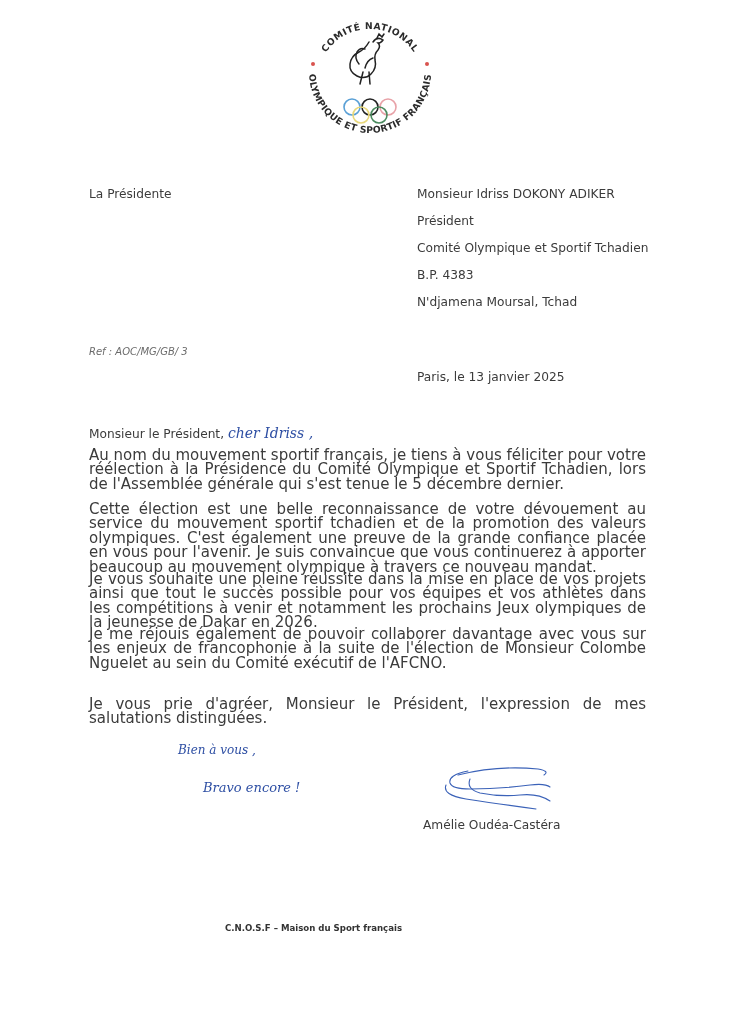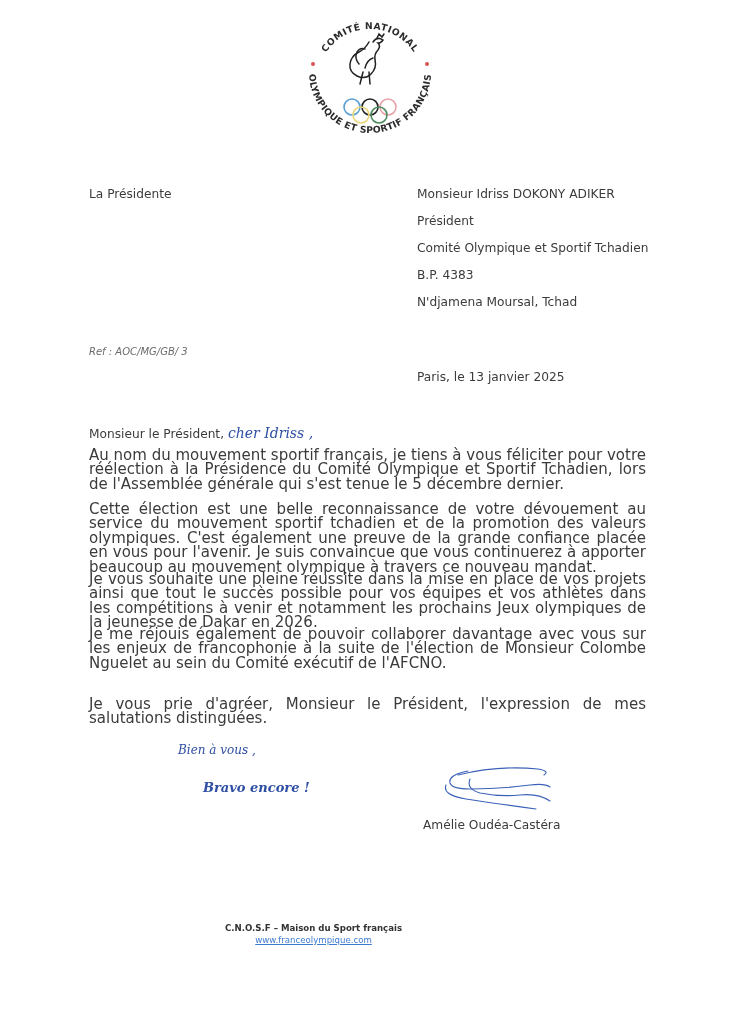--- a/index.html
+++ b/index.html
@@ -68,30 +68,29 @@
   <span class="hand" style="font-size:14px;">cher Idriss ,</span>
 </div>
 
 <div class="abs para" style="top:448px;">Au nom du mouvement sportif français, je tiens à vous féliciter pour votre réélection à la Présidence du Comité Olympique et Sportif Tchadien, lors de l'Assemblée générale qui s'est tenue le 5 décembre dernier.</div>
 <div class="abs para" style="top:502px;">Cette élection est une belle reconnaissance de votre dévouement au service du mouvement sportif tchadien et de la promotion des valeurs olympiques. C'est également une preuve de la grande confiance placée en vous pour l'avenir. Je suis convaincue que vous continuerez à apporter beaucoup au mouvement olympique à travers ce nouveau mandat.</div>
 <div class="abs para" style="top:572px;">Je vous souhaite une pleine réussite dans la mise en place de vos projets ainsi que tout le succès possible pour vos équipes et vos athlètes dans les compétitions à venir et notamment les prochains Jeux olympiques de la jeunesse de Dakar en 2026.</div>
 <div class="abs para" style="top:627px;">Je me réjouis également de pouvoir collaborer davantage avec vous sur les enjeux de francophonie à la suite de l'élection de Monsieur Colombe Nguelet au sein du Comité exécutif de l'AFCNO.</div>
 <div class="abs para" style="top:697px;">Je vous prie d'agréer, Monsieur le Président, l'expression de mes salutations distinguées.</div>
 
 <div class="abs hand" style="left:178px; top:743px; font-size:12px;text-align:center;">Bien à vous ,</div>
-<div class="abs hand" style="left:203px; top:780px; font-size:13px;font-weight:bold;">Bravo encore !</div>
+<div class="abs hand" style="left:203px; top:780px; font-size:13px;">Bravo encore !</div>
 
 <div class="abs" style="left:440px; top:765px; width:120px; height:45px;">
   <svg width="120" height="45" viewBox="0 0 120 45">
     <g fill="none" stroke="#3b62b8" stroke-width="1.1" stroke-linecap="round">
       <path d="M 28 6 q -20 4 -18 12 q 2 6 20 6 q 30 0 60 -4 q 15 -2 20 2"></path>
       <path d="M 18 10 q 40 -10 80 -6 q 12 2 6 6"></path>
       <path d="M 6 20 q -4 10 20 14 q 40 6 70 10"></path>
       <path d="M 30 14 q -4 10 10 14 q 20 4 40 2 q 18 -2 30 6"></path>
     </g>
   </svg>
 </div>
 <div class="abs txt" style="left:423px; top:818px;">Amélie Oudéa-Castéra</div>
 
 <div class="abs footer" style="top:923px;">
   <div class="b">C.N.O.S.F – Maison du Sport français</div>
-  <div><span class="link">www.franceolympique.com</span></div>
 </div>
 
 </body></html>

